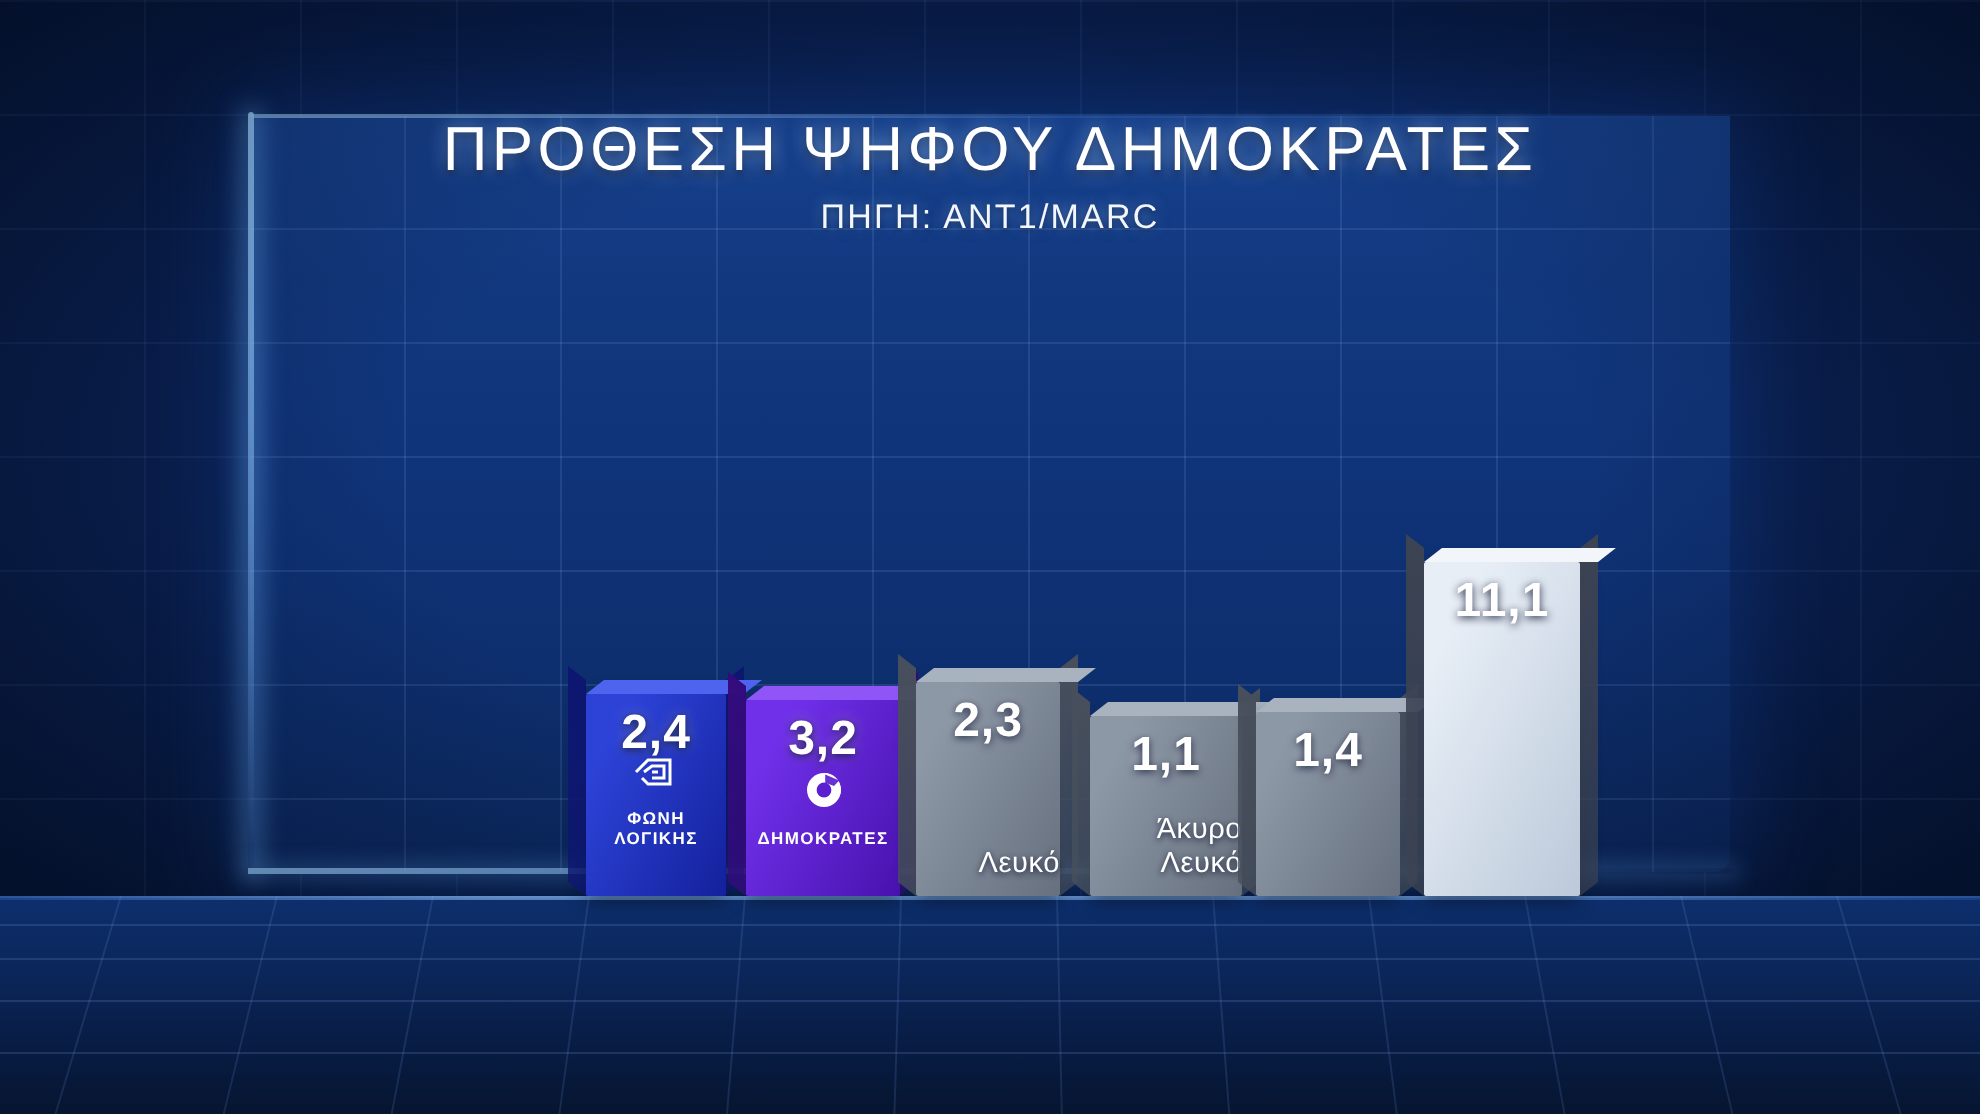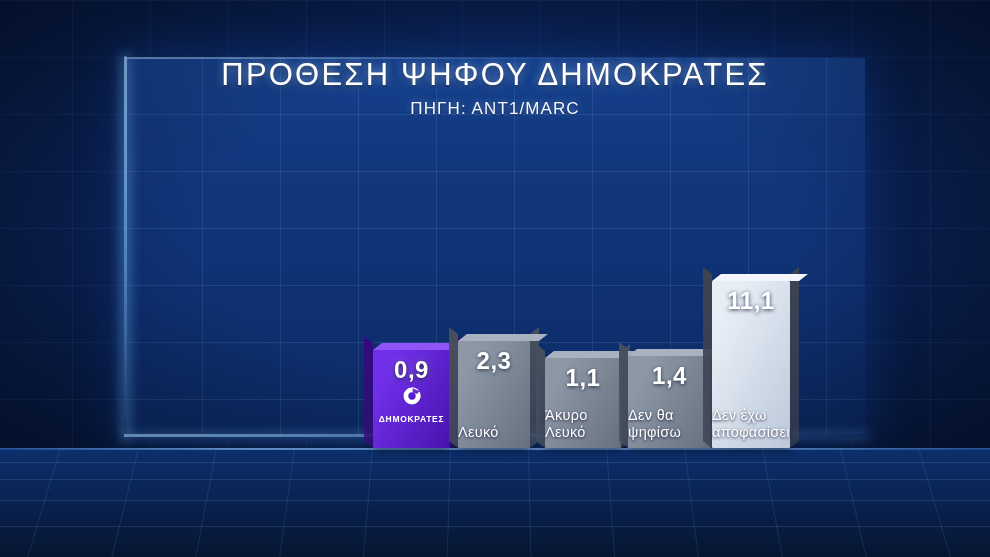--- a/index.html
+++ b/index.html
@@ -101,21 +101,21 @@
   .bar .sideL{
     position:absolute;top:-7px;left:-9px;width:9px;bottom:0;
     transform:skewY(38deg);transform-origin:right top;
   }
   .val{
     position:absolute;left:0;width:100%;text-align:center;top:6px;
     font-size:24px;font-weight:700;color:#fff;letter-spacing:.5px;
     text-shadow:0 1px 4px rgba(0,10,40,.85),0 0 7px rgba(255,255,255,.35);
   }
   .blabel{
-    position:absolute;left:0;width:100%;text-align:left;bottom:7px;
+    position:absolute;left:0;width:100%;text-align:right;bottom:7px;
     font-size:14.5px;color:#fff;line-height:1.17;letter-spacing:.3px;
     text-shadow:0 1px 3px rgba(0,8,35,.8);
   }
   .plogo{
     position:absolute;left:0;width:100%;text-align:center;bottom:24px;
     display:flex;flex-direction:column;align-items:center;gap:3px;
   }
   .plogo .pname{font-size:8.5px;font-weight:700;letter-spacing:.7px;color:#fff;}
   .refl-wrap{position:absolute;bottom:0;overflow:hidden;}
 </style>
@@ -154,28 +154,48 @@
       <div class="floor-v" style="left: 606px; transform: skewX(4.26923deg);"></div>
       <div class="floor-v" style="left: 684px; transform: skewX(7.26923deg);"></div>
       <div class="floor-v" style="left: 762px; transform: skewX(10.2692deg);"></div>
       <div class="floor-v" style="left: 840px; transform: skewX(13.2692deg);"></div>
       <div class="floor-v" style="left: 918px; transform: skewX(16.2692deg);"></div>
     </div>
   <div class="floor-line"></div>
 
   <div class="bars" id="bars">
       <div class="refl-wrap" style="left: 215px; width: 82px; height: 95px; bottom: 14px;"></div>
+      <div class="bar-wrap" style="left: 293px; width: 70px; height: 101px;">
+        <div class="bar" style="height: 101px;">
+          <div class="sideL" style="background: linear-gradient(rgb(13, 22, 112), rgba(13, 22, 112, 0.8));"></div>
+          <div class="side" style="background: linear-gradient(rgb(13, 22, 112), rgba(13, 22, 112, 0.667));"></div>
+          <div class="topf" style="background: rgb(78, 100, 239);"></div>
+          <div class="face" style="background: linear-gradient(118deg, rgb(45, 67, 216) 0%, rgb(45, 67, 216) 18%, rgb(20, 33, 156) 100%);">
+            <div class="val">2,4</div>
+            <div class="plogo">
+              <span><svg width="26" height="20" viewBox="0 0 26 20">
+                  <g fill="none" stroke="#ffffff" stroke-width="1.5">
+                    <path d="M3 10 L9 4 L20 4 L20 16 L9 16 L6 13"></path>
+                    <path d="M7 10 L11 7 L17 7 L17 13 L11 13"></path>
+                    <path d="M11 10 L14 10"></path>
+                  </g>
+                </svg></span>
+              <span class="pname">ΦΩΝΗ ΛΟΓΙΚΗΣ</span>
+            </div>
+          </div>
+        </div>
+      </div>
       <div class="refl-wrap" style="left: 293px; width: 80px; height: 95px; bottom: 14px;"></div>
       <div class="bar-wrap" style="left: 373px; width: 77px; height: 98px;">
         <div class="bar" style="height: 98px;">
           <div class="sideL" style="background: linear-gradient(rgb(51, 11, 124), rgba(51, 11, 124, 0.8));"></div>
           <div class="side" style="background: linear-gradient(rgb(51, 11, 124), rgba(51, 11, 124, 0.667));"></div>
           <div class="topf" style="background: rgb(143, 85, 246);"></div>
           <div class="face" style="background: linear-gradient(118deg, rgb(112, 48, 234) 0%, rgb(112, 48, 234) 18%, rgb(72, 18, 173) 100%);">
-            <div class="val">0,9</div>
+            <div class="val">3,2</div>
             <div class="plogo">
               <span><svg width="22" height="22" viewBox="0 0 22 22">
                   <circle cx="11" cy="11" r="8.5" fill="#ffffff"></circle>
                   <circle cx="11" cy="11" r="3.6" fill="none"></circle>
                   <path d="M11 11 L11 2.5 A8.5 8.5 0 0 1 19.2 13" fill="#ffffff"></path>
                   <circle cx="11" cy="11" r="3.7" fill="#5a1fd0"></circle>
                   <path d="M11.6 3.2 L11.6 7.4 L16 9 L18.6 6.2 Z" fill="#5a1fd0" opacity=".92"></path>
                 </svg></span>
               <span class="pname">ΔΗΜΟΚΡΑΤΕΣ</span>
             </div>
@@ -200,39 +220,37 @@
           <div class="sideL" style="background: linear-gradient(rgb(71, 79, 92), rgba(71, 79, 92, 0.8));"></div>
           <div class="side" style="background: linear-gradient(rgb(71, 79, 92), rgba(71, 79, 92, 0.667));"></div>
           <div class="topf" style="background: rgb(169, 179, 192);"></div>
           <div class="face" style="background: linear-gradient(118deg, rgb(141, 152, 167) 0%, rgb(141, 152, 167) 18%, rgb(102, 112, 126) 100%);">
             <div class="val">1,1</div>
             <div class="blabel">Άκυρο<br>Λευκό</div>
           </div>
         </div>
       </div>
       <div class="refl-wrap" style="left: 545px; width: 78px; height: 90px; bottom: 19px;"></div>
-      <div class="bar-wrap" style="left: 628px; width: 83px; height: 92px;">
+      <div class="bar-wrap" style="left: 628px; width: 72px; height: 92px;">
         <div class="bar" style="height: 92px;">
           <div class="sideL" style="background: linear-gradient(rgb(71, 79, 92), rgba(71, 79, 92, 0.8));"></div>
           <div class="side" style="background: linear-gradient(rgb(71, 79, 92), rgba(71, 79, 92, 0.667));"></div>
           <div class="topf" style="background: rgb(169, 179, 192);"></div>
           <div class="face" style="background: linear-gradient(118deg, rgb(141, 152, 167) 0%, rgb(141, 152, 167) 18%, rgb(102, 112, 126) 100%);">
             <div class="val">1,4</div>
-            <div class="blabel">Δεν θα<br>ψηφίσω</div>
           </div>
         </div>
       </div>
       <div class="refl-wrap" style="left: 628px; width: 82px; height: 92px; bottom: 17px;"></div>
       <div class="bar-wrap" style="left: 712px; width: 78px; height: 167px;">
         <div class="bar" style="height: 167px;">
           <div class="sideL" style="background: linear-gradient(rgb(60, 67, 82), rgba(60, 67, 82, 0.8));"></div>
           <div class="side" style="background: linear-gradient(rgb(60, 67, 82), rgba(60, 67, 82, 0.667));"></div>
           <div class="topf" style="background: rgb(242, 246, 251);"></div>
           <div class="face" style="background: linear-gradient(118deg, rgb(231, 238, 246) 0%, rgb(231, 238, 246) 18%, rgb(188, 201, 218) 100%);">
             <div class="val">11,1</div>
-            <div class="blabel">Δεν έχω<br>αποφασίσει</div>
           </div>
         </div>
       </div>
       <div class="refl-wrap" style="left: 712px; width: 88px; height: 95px; bottom: 14px;"></div>
     </div>
 
 </div>
 
 </body></html>

